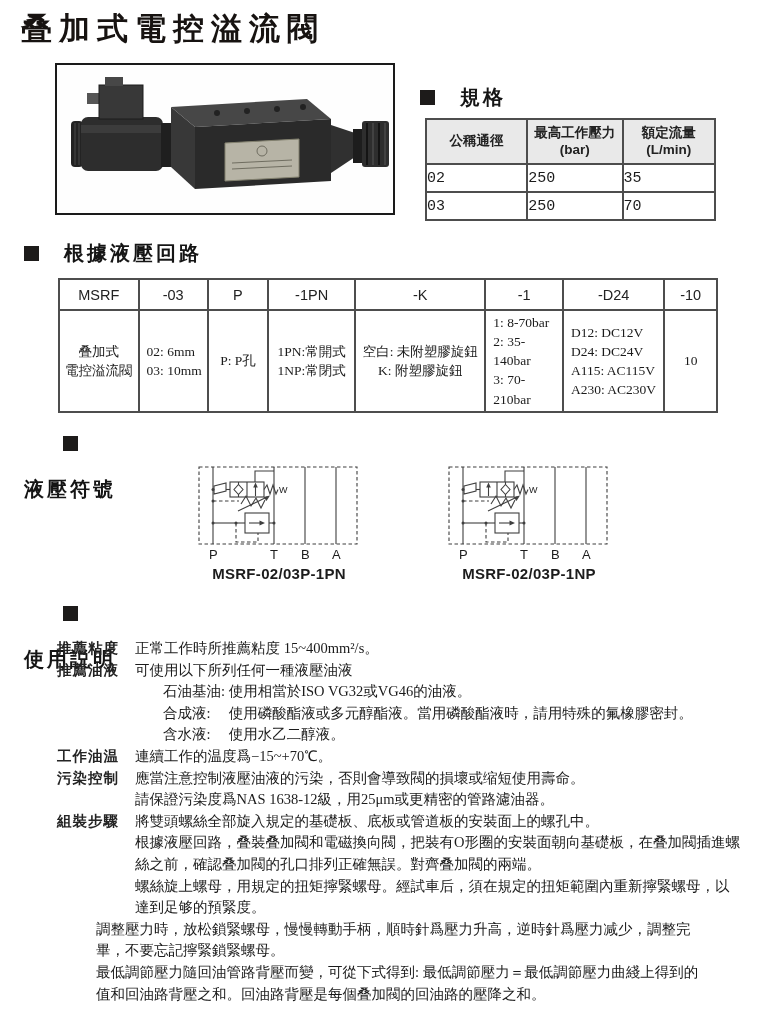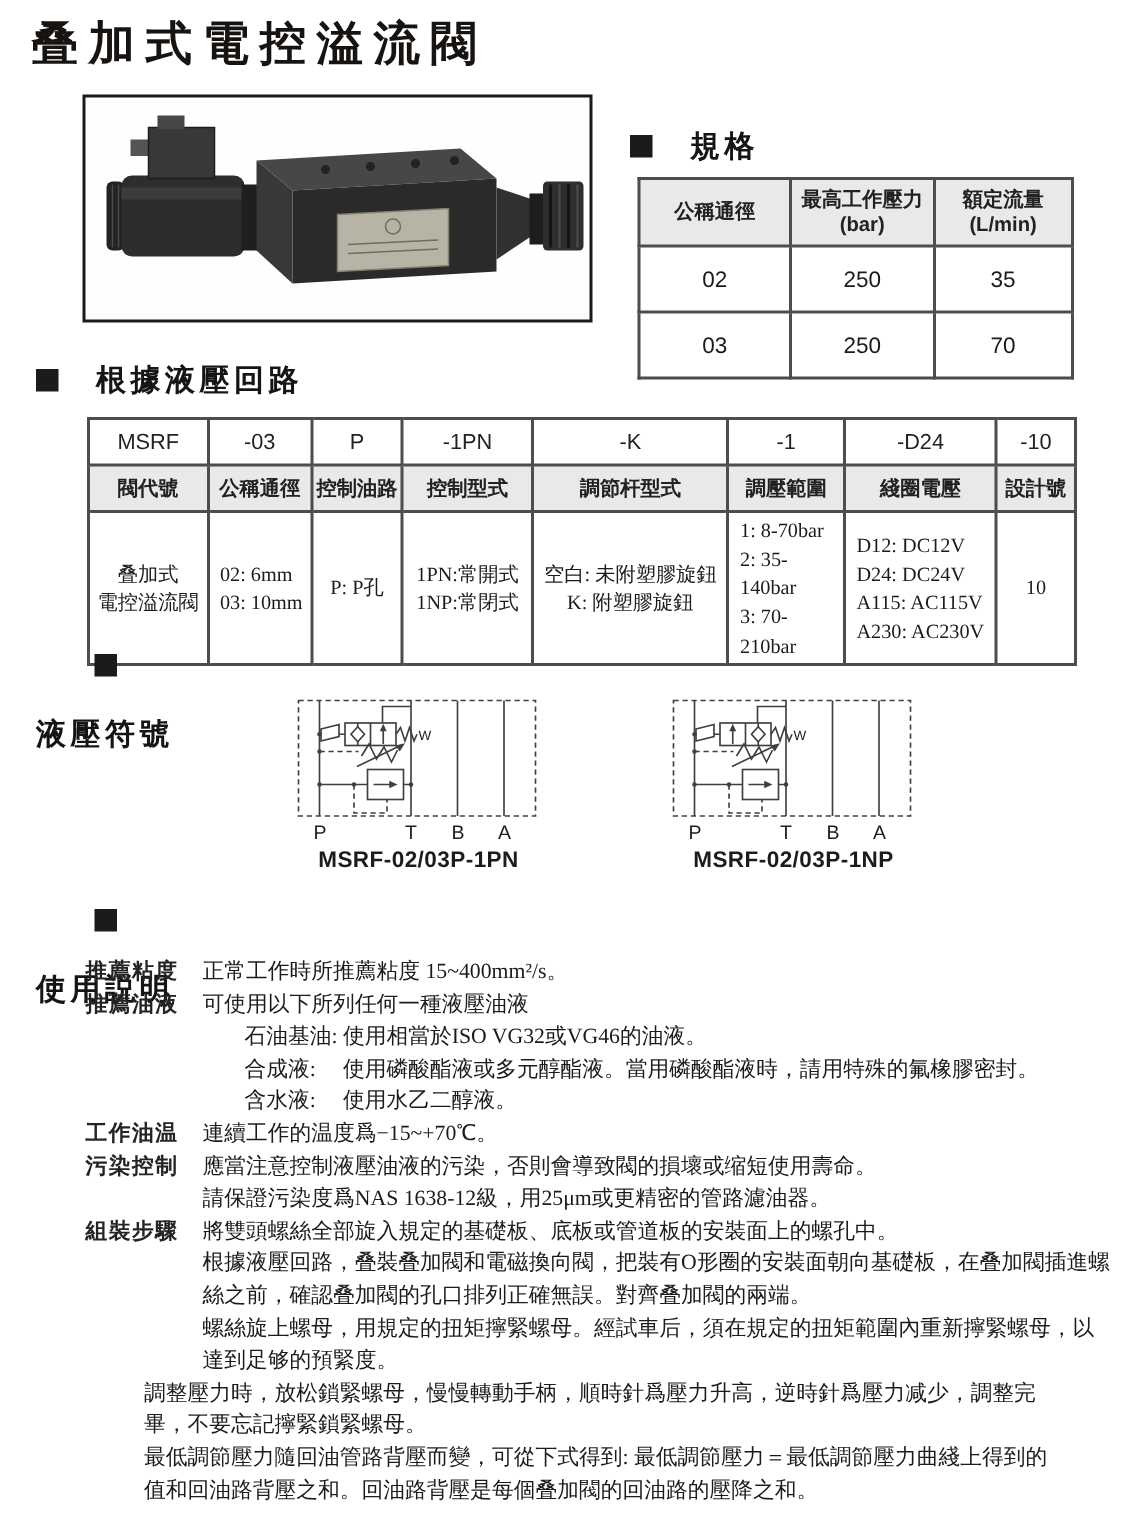--- a/index.html
+++ b/index.html
@@ -30,21 +30,21 @@
   td, th { border: 2px solid #4d4d4d; }
   .preline { white-space: pre-line; }
   .spec-table {
     position: absolute; left: 425px; top: 118px; width: 291px;
   }
   .spec-table th {
     height: 45px; background: #e9e9e9; font-family: "Liberation Sans", sans-serif;
     font-weight: bold; font-size: 13.5px; line-height: 1.25; text-align: center; color:#222;
   }
   .spec-table td {
-    height: 44px; text-align: center; font-size: 15px; font-family: Liberation Sans, sans-serif;
+    height: 28px; text-align: left; font-size: 15px; font-family: Liberation Mono, monospace;
   }
   .ord-table {
     position: absolute; left: 58px; top: 278px; width: 660px;
   }
   .ord-table .code-row td {
     height: 31px; text-align: center; font-family: "Liberation Sans", sans-serif;
     font-size: 14.5px; color: #222;
   }
   .ord-table .label-row td {
     height: 31px; text-align: center; background: #e9e9e9;
@@ -178,30 +178,20 @@
         <tr class="code-row">
       <td>MSRF</td>
       <td>-03</td>
       <td>P</td>
       <td>-1PN</td>
       <td>-K</td>
       <td>-1</td>
       <td>-D24</td>
       <td>-10</td>
     </tr>
-    <tr class="label-row">
-      <td>閥代號</td>
-      <td>公稱通徑</td>
-      <td>控制油路</td>
-      <td>控制型式</td>
-      <td>調節杆型式</td>
-      <td>調壓範圍</td>
-      <td>綫圈電壓</td>
-      <td>設計號</td>
-    </tr>
     <tr class="value-row">
       <td class="preline">叠加式
 電控溢流閥</td>
       <td class="preline vleft">02: 6mm
 03: 10mm</td>
       <td class="preline">P: P孔</td>
       <td class="preline">1PN:常開式
 1NP:常閉式</td>
       <td class="preline">空白: 未附塑膠旋鈕
 K: 附塑膠旋鈕</td>

